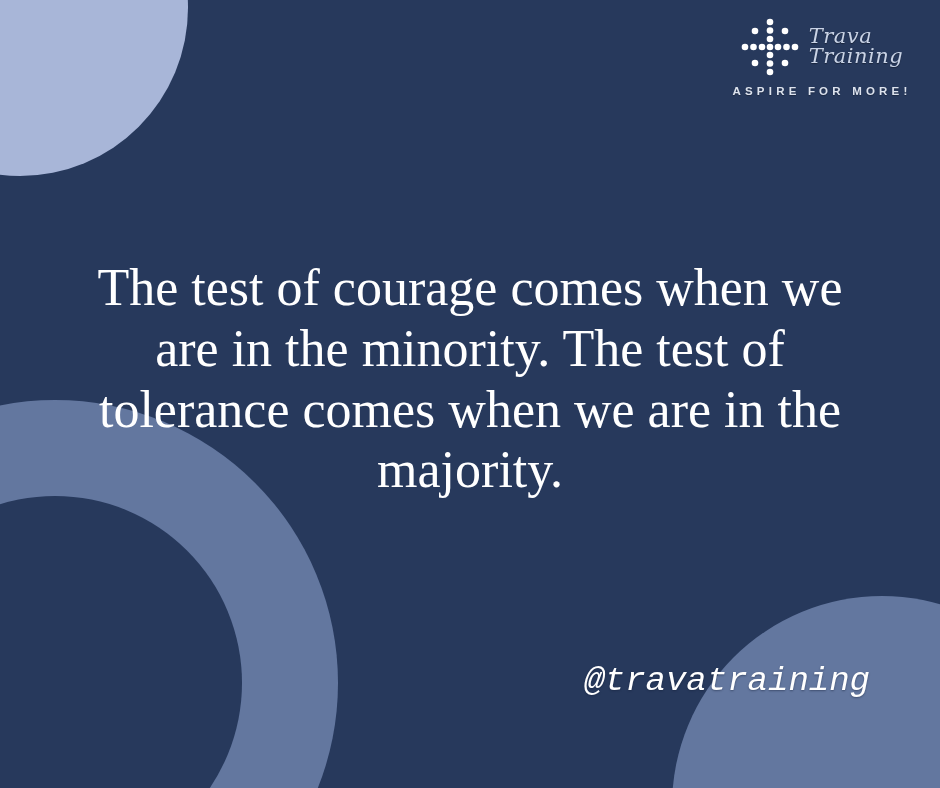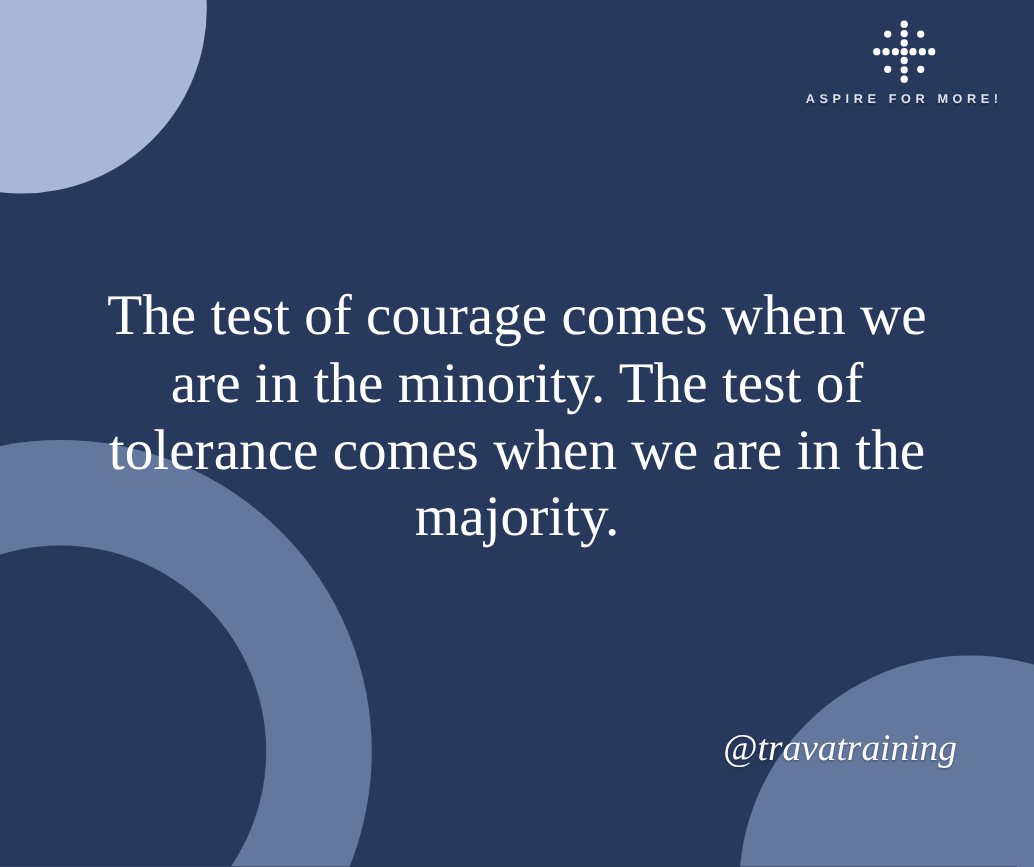--- a/index.html
+++ b/index.html
@@ -119,20 +119,21 @@
 
   
   #handle {
     position: absolute;
     right: 70px;
     top: 662px;
     font-size: 34px;
     font-style: italic;
     color: #ffffff;
     text-shadow: 0 1px 2px rgba(20,30,55,0.45);
+    font-family: Liberation Mono, monospace;
   }
 </style>
 </head>
 <body>
 
 <div id="card">
 
   <div class="shape" id="shape-top-left"></div>
 
   <div class="shape" id="shape-ring-outer"></div>
@@ -154,20 +155,24 @@
         <circle cx="12.5" cy="29" r="3.3"></circle>
         <circle cx="21" cy="29" r="3.3"></circle>
         <circle cx="37" cy="29" r="3.3"></circle>
         <circle cx="45.5" cy="29" r="3.3"></circle>
         <circle cx="54" cy="29" r="3.3"></circle>
         <circle cx="14" cy="13" r="3.3"></circle>
         <circle cx="44" cy="13" r="3.3"></circle>
         <circle cx="14" cy="45" r="3.3"></circle>
         <circle cx="44" cy="45" r="3.3"></circle>
       </svg>
+      <div id="logo-wordmark">
+        <span>Trava</span>
+        <span>Training</span>
+      </div>
     </div>
     <div id="logo-tagline">ASPIRE FOR MORE!</div>
   </div>
 
   <div id="quote-block">
     <p id="quote-text">The test of courage comes when we
 are in the minority.  The test of
 tolerance comes when we are in the
 majority.</p>
   </div>

